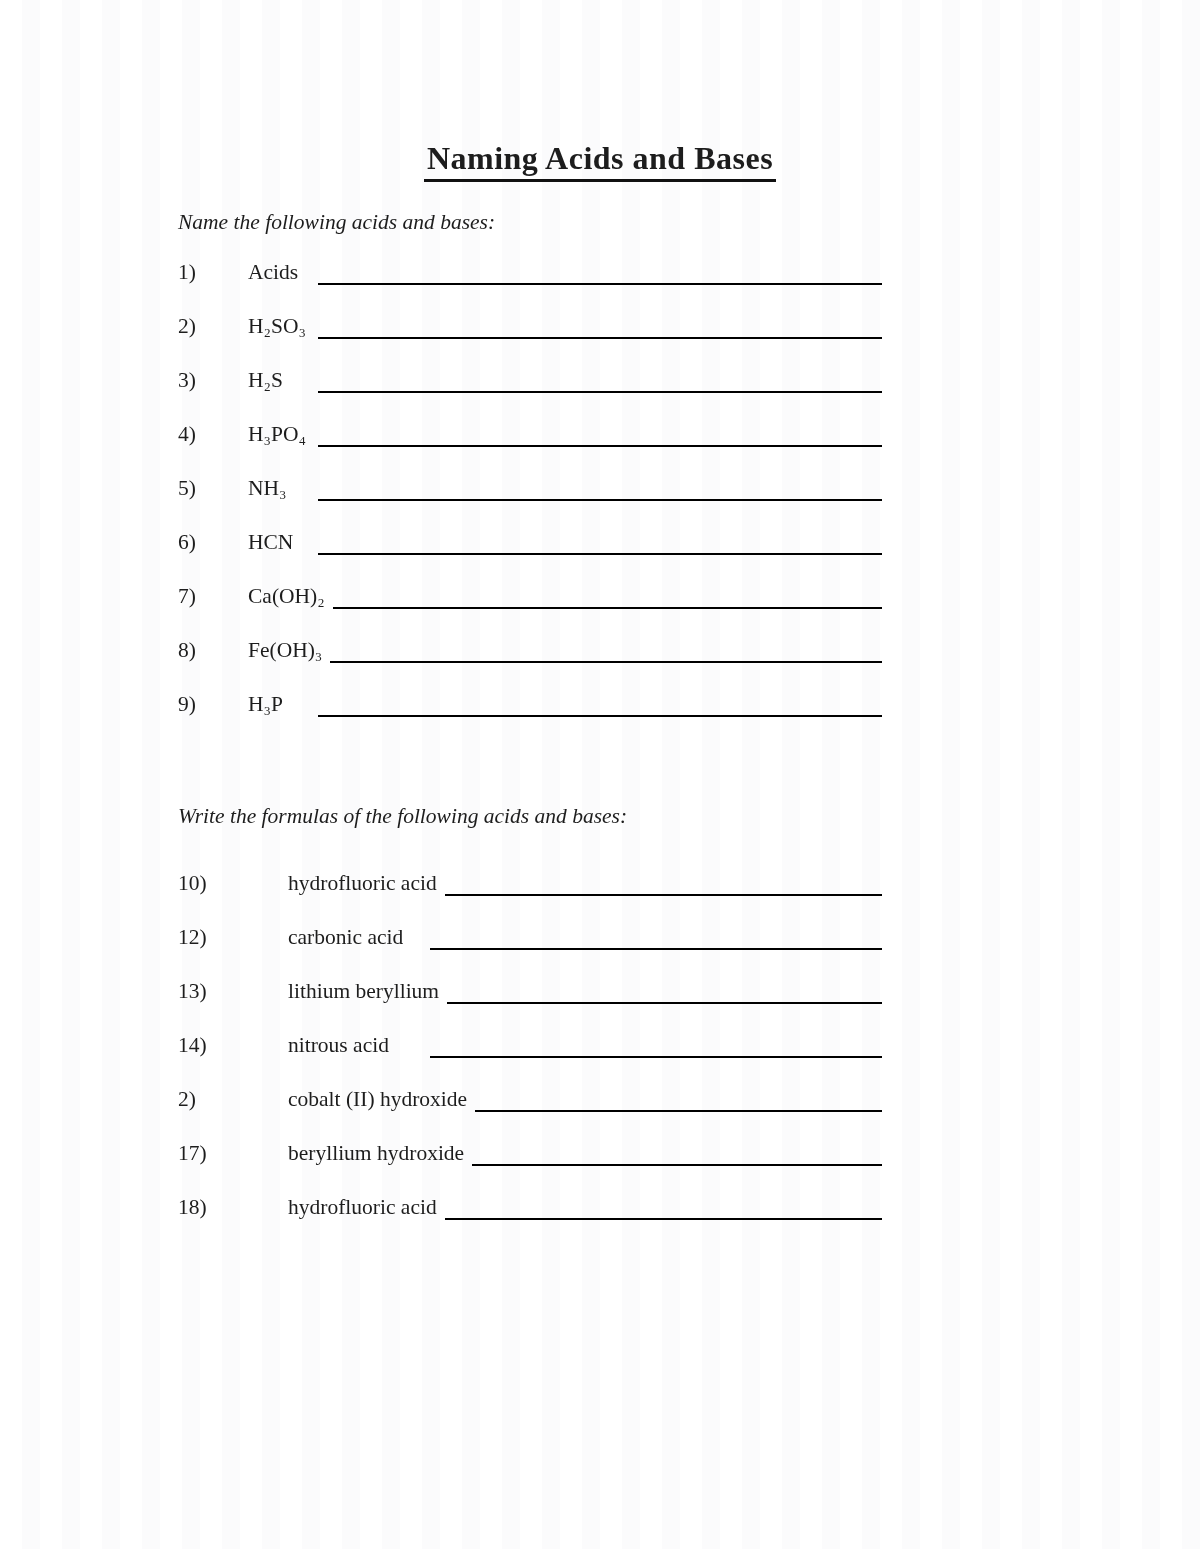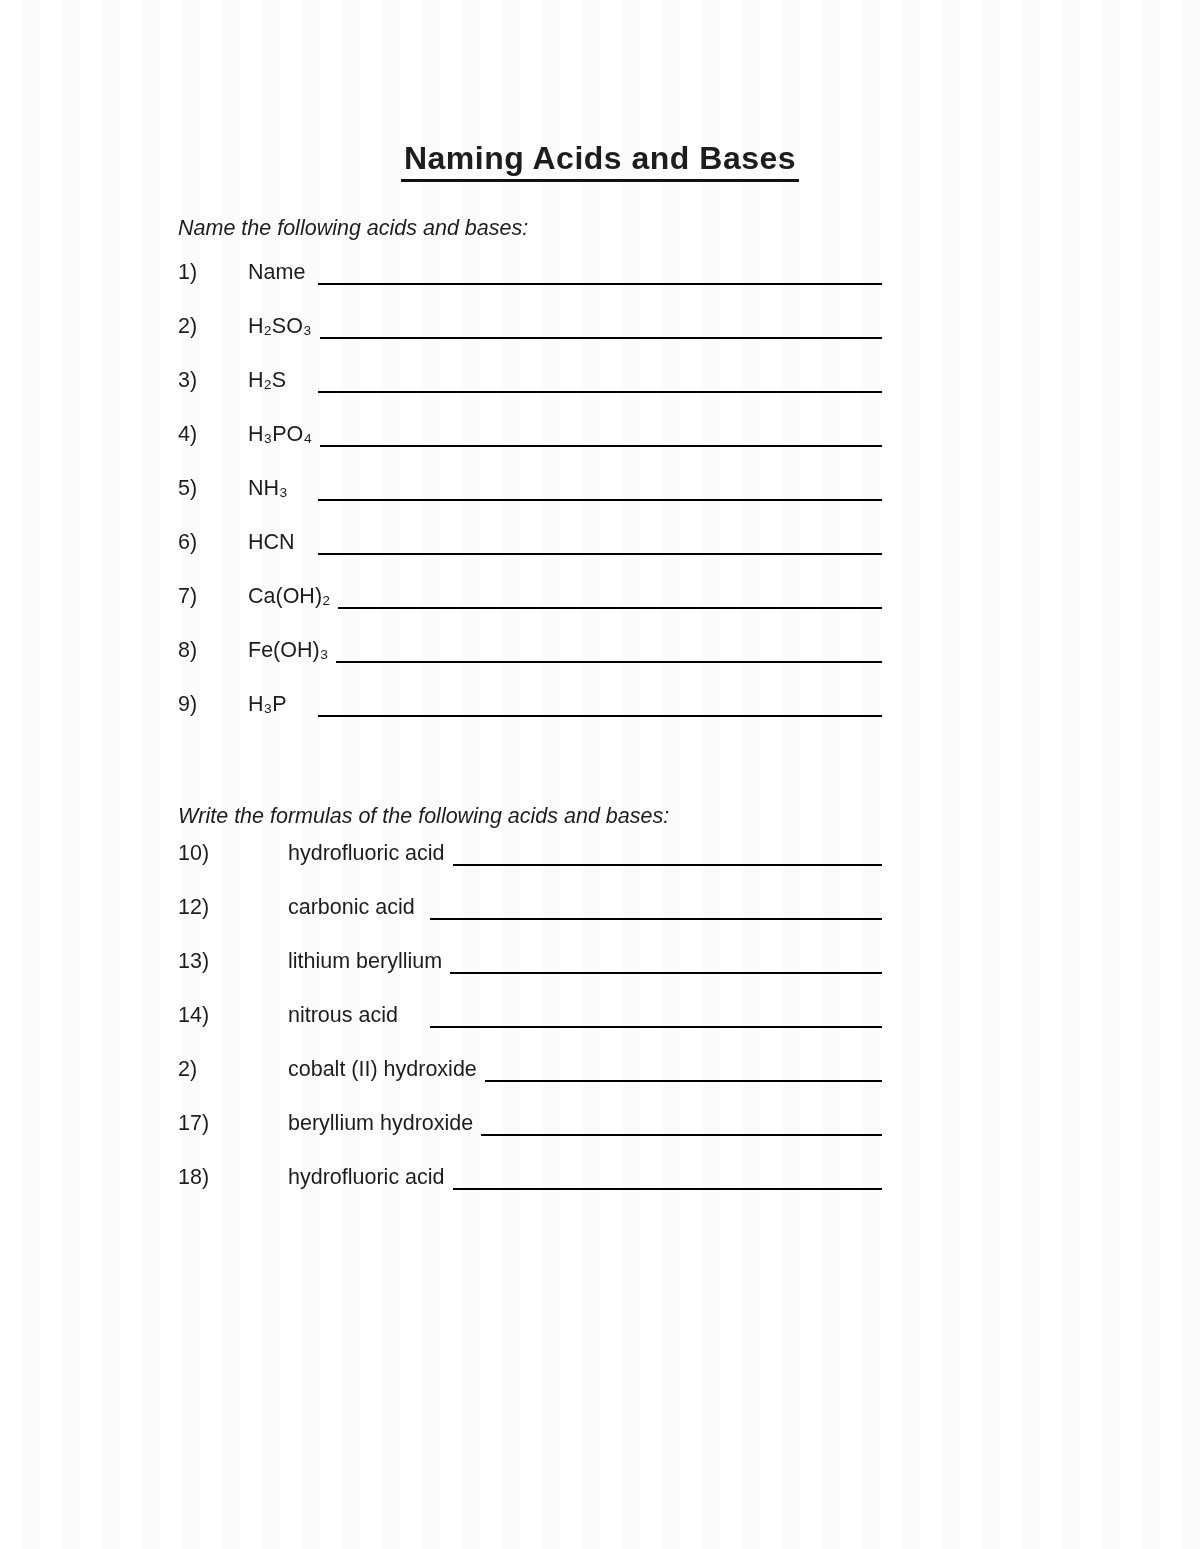--- a/index.html
+++ b/index.html
@@ -6,21 +6,21 @@
     margin: 0;
     padding: 0;
     background: #ffffff;
   }
   .page {
     position: relative;
     width: 1200px;
     height: 1549px;
     background:
       repeating-linear-gradient(90deg, #ffffff 0px, #ffffff 22px, #fbfbfc 22px, #fbfbfc 40px);
-    font-family: Liberation Sans, sans-serif;
+    font-family: Liberation Serif, serif;
     color: #1d1d1d;
     overflow: hidden;
   }
   .title-wrap {
     position: absolute;
     top: 140px;
     left: 0;
     width: 100%;
     text-align: center;
   }
@@ -34,29 +34,29 @@
     letter-spacing: 0.5px;
   }
   .instruction {
     position: absolute;
     left: 178px;
     font-size: 21.5px;
     font-style: italic;
     line-height: 1.25;
     white-space: nowrap;
   }
-  .instr-1 { top: 215px; }
+  .instr-1 { top: 209px; }
   .instr-2 { top: 803px; }
   .list {
     position: absolute;
     left: 178px;
     width: 704px;
   }
   .list-1 { top: 231px; }
-  .list-2 { top: 812px; }
+  .list-2 { top: 842px; }
   .row {
     display: flex;
     align-items: flex-end;
     height: 54px;
   }
   .num {
     flex: 0 0 70px;
     width: 70px;
     font-size: 21.5px;
     line-height: 1.15;
@@ -84,21 +84,21 @@
 
   <div class="title-wrap">
     <span class="title">Naming Acids and Bases</span>
   </div>
 
   <div class="instruction instr-1">Name the following acids and bases:</div>
 
   <div class="list list-1">
     <div class="row">
       <span class="num">1)</span>
-      <span class="label">Name</span>
+      <span class="label">Acids</span>
       <span class="blank"></span>
     </div>
     <div class="row">
       <span class="num">2)</span>
       <span class="label">H₂SO₃</span>
       <span class="blank"></span>
     </div>
     <div class="row">
       <span class="num">3)</span>
       <span class="label">H₂S</span>

